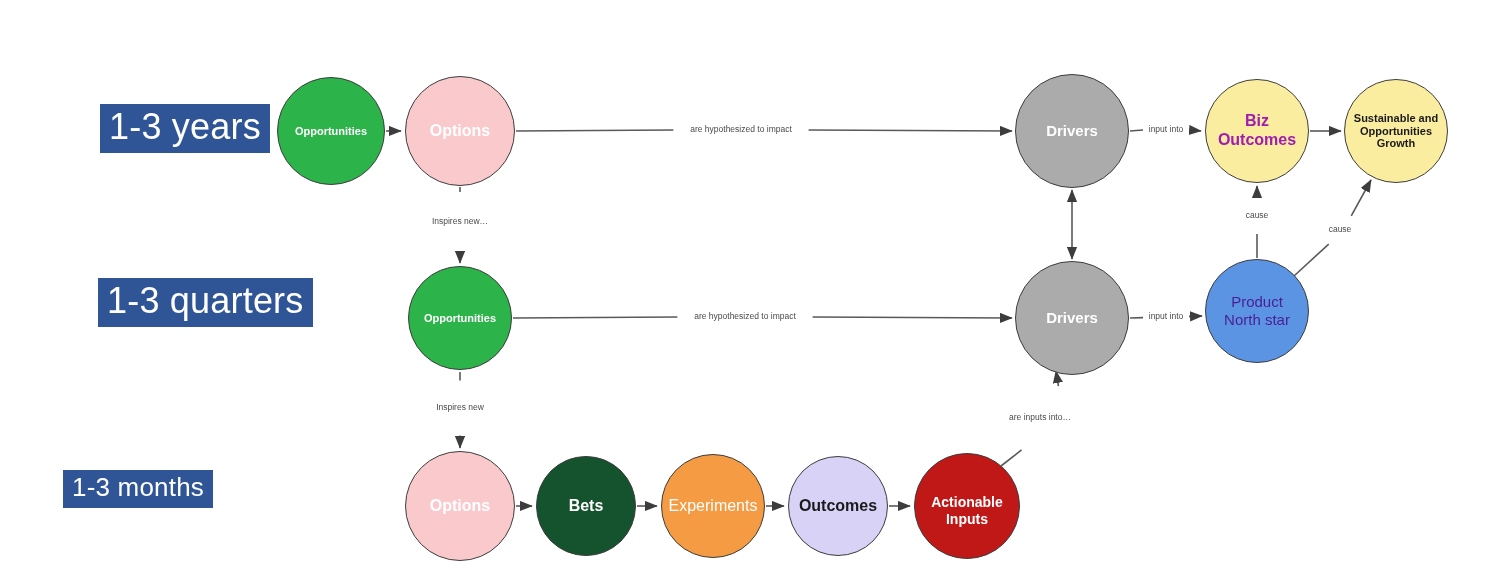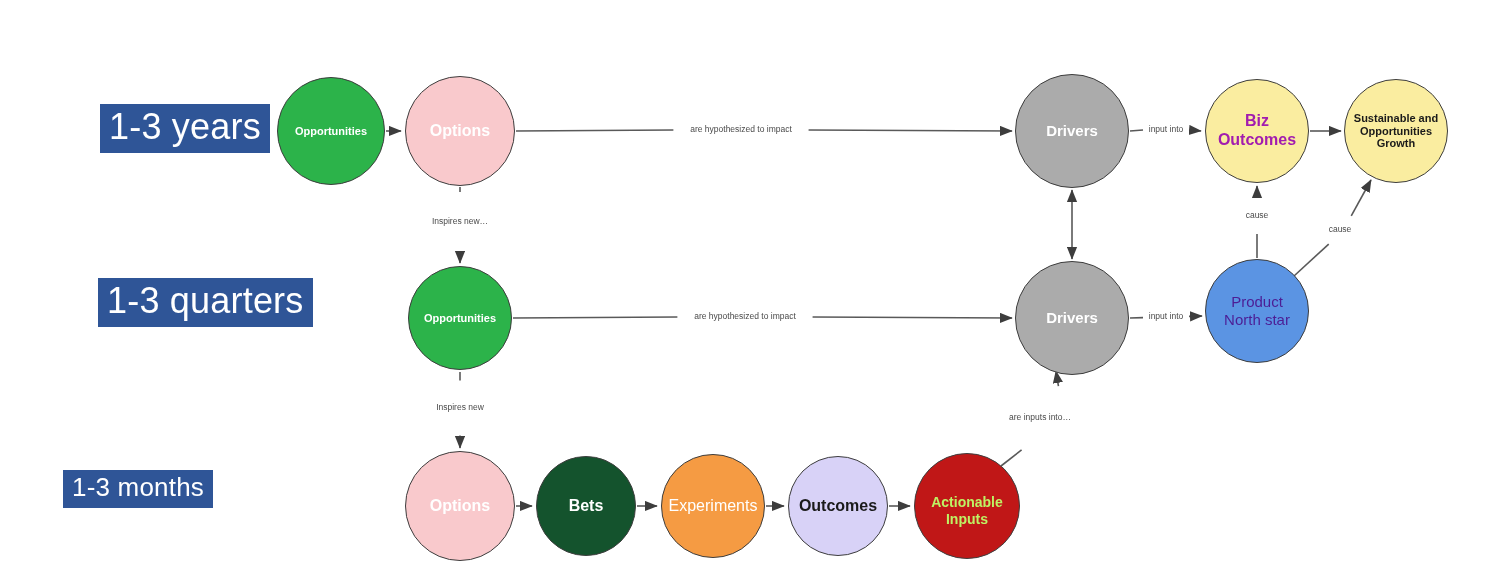--- a/index.html
+++ b/index.html
@@ -155,21 +155,21 @@
       <div class="node" style="left: 536px; top: 456px; width: 100px; height: 100px; background: #14532d; border-color: rgb(61, 61, 61);">
         <span class="node-label" style="font-size: 16px; font-weight: bold; color: rgb(255, 255, 255);">Bets</span>
       </div>
       <div class="node" style="left: 661px; top: 454px; width: 104px; height: 104px; background: rgb(245, 155, 67); border-color: rgb(61, 61, 61);">
         <span class="node-label" style="font-size: 16px; font-weight: normal; color: rgb(255, 255, 255);">Experiments</span>
       </div>
       <div class="node" style="left: 788px; top: 456px; width: 100px; height: 100px; background: rgb(216, 210, 247); border-color: rgb(61, 61, 61);">
         <span class="node-label" style="font-size: 16px; font-weight: bold; color: rgb(26, 26, 26);">Outcomes</span>
       </div>
       <div class="node" style="left: 914px; top: 453px; width: 106px; height: 106px; background: rgb(192, 23, 23); border-color: rgb(61, 61, 61);">
-        <span class="node-label" style="font-size: 14px; font-weight: bold; color: #bef264; margin-top: 10px;">Actionable
+        <span class="node-label" style="font-size: 14px; font-weight: bold; color: #ffffff; margin-top: 10px;">Actionable
 Inputs</span>
       </div>
     </div>
   <div id="timeline-group">
       <div class="timeline-badge" style="left: 100px; top: 104px; font-size: 36px; background: rgb(47, 85, 151); color: rgb(255, 255, 255);">1-3 years</div>
       <div class="timeline-badge" style="left: 50px; top: 278px; font-size: 36px; background: rgb(47, 85, 151); color: rgb(255, 255, 255); margin-left: 48px;">1-3 quarters</div>
       <div class="timeline-badge" style="left: 63px; top: 470px; font-size: 26px; background: rgb(47, 85, 151); color: rgb(255, 255, 255);">1-3 months</div>
     </div>
 
 </div>

